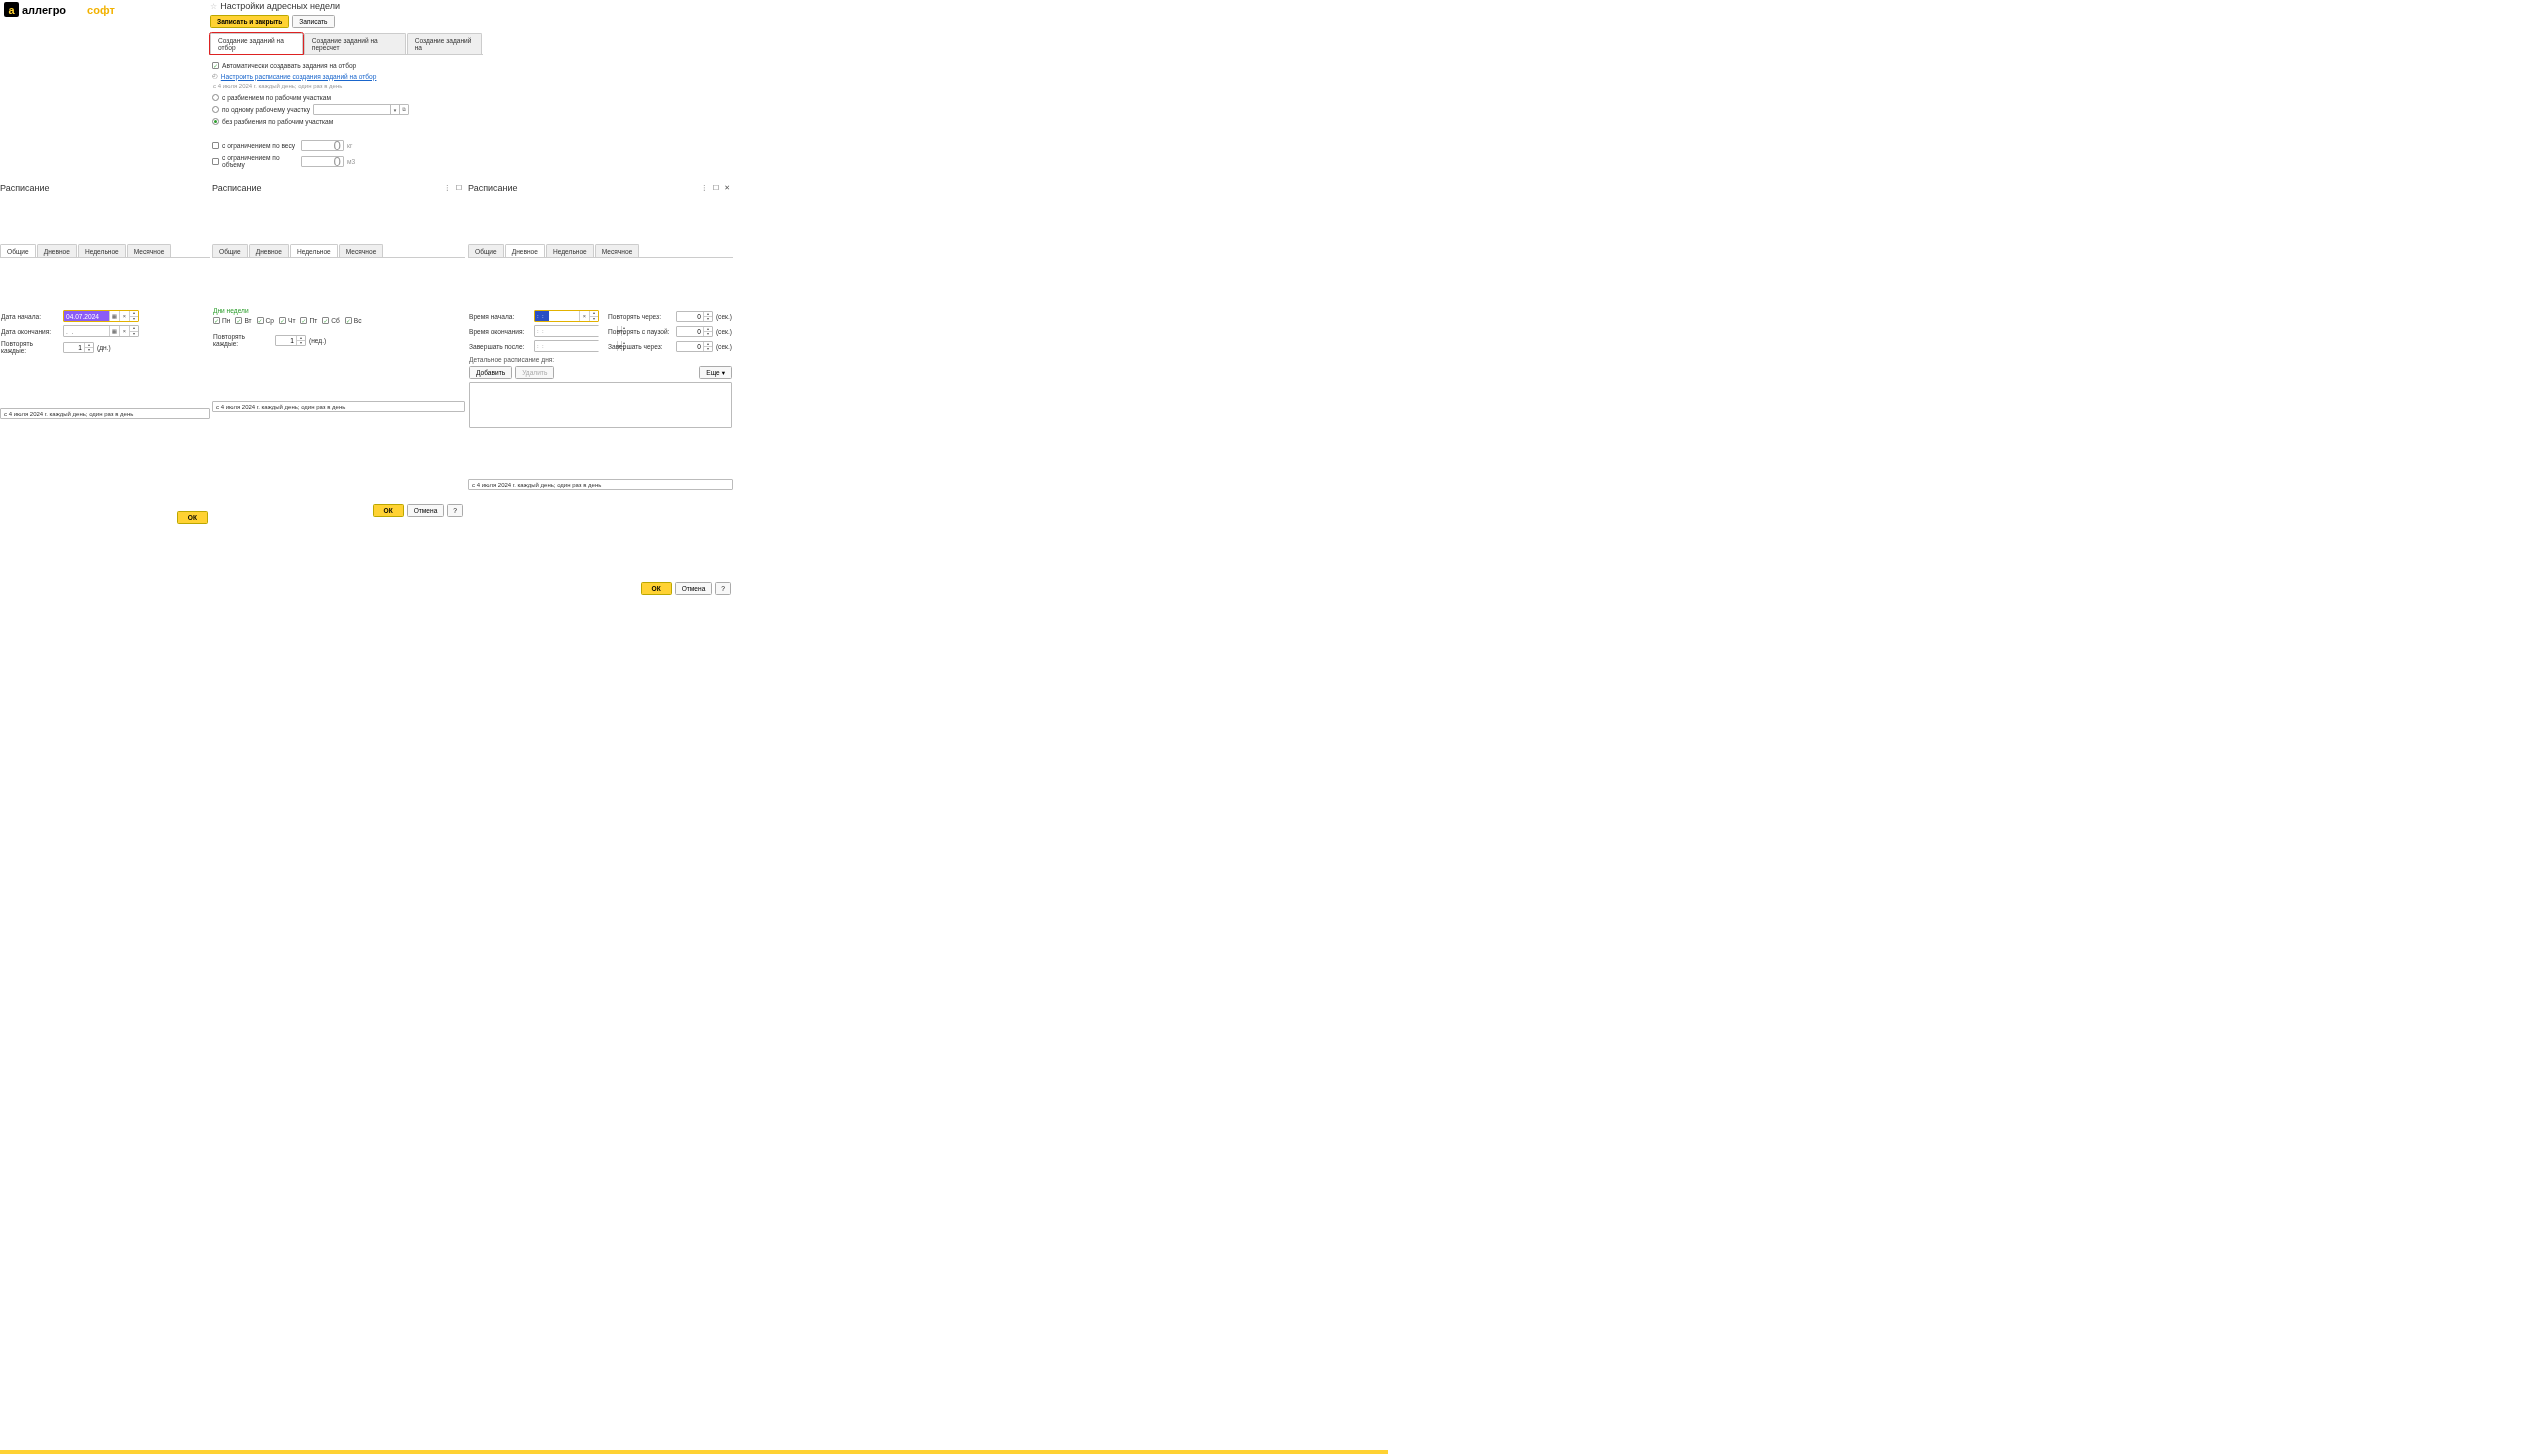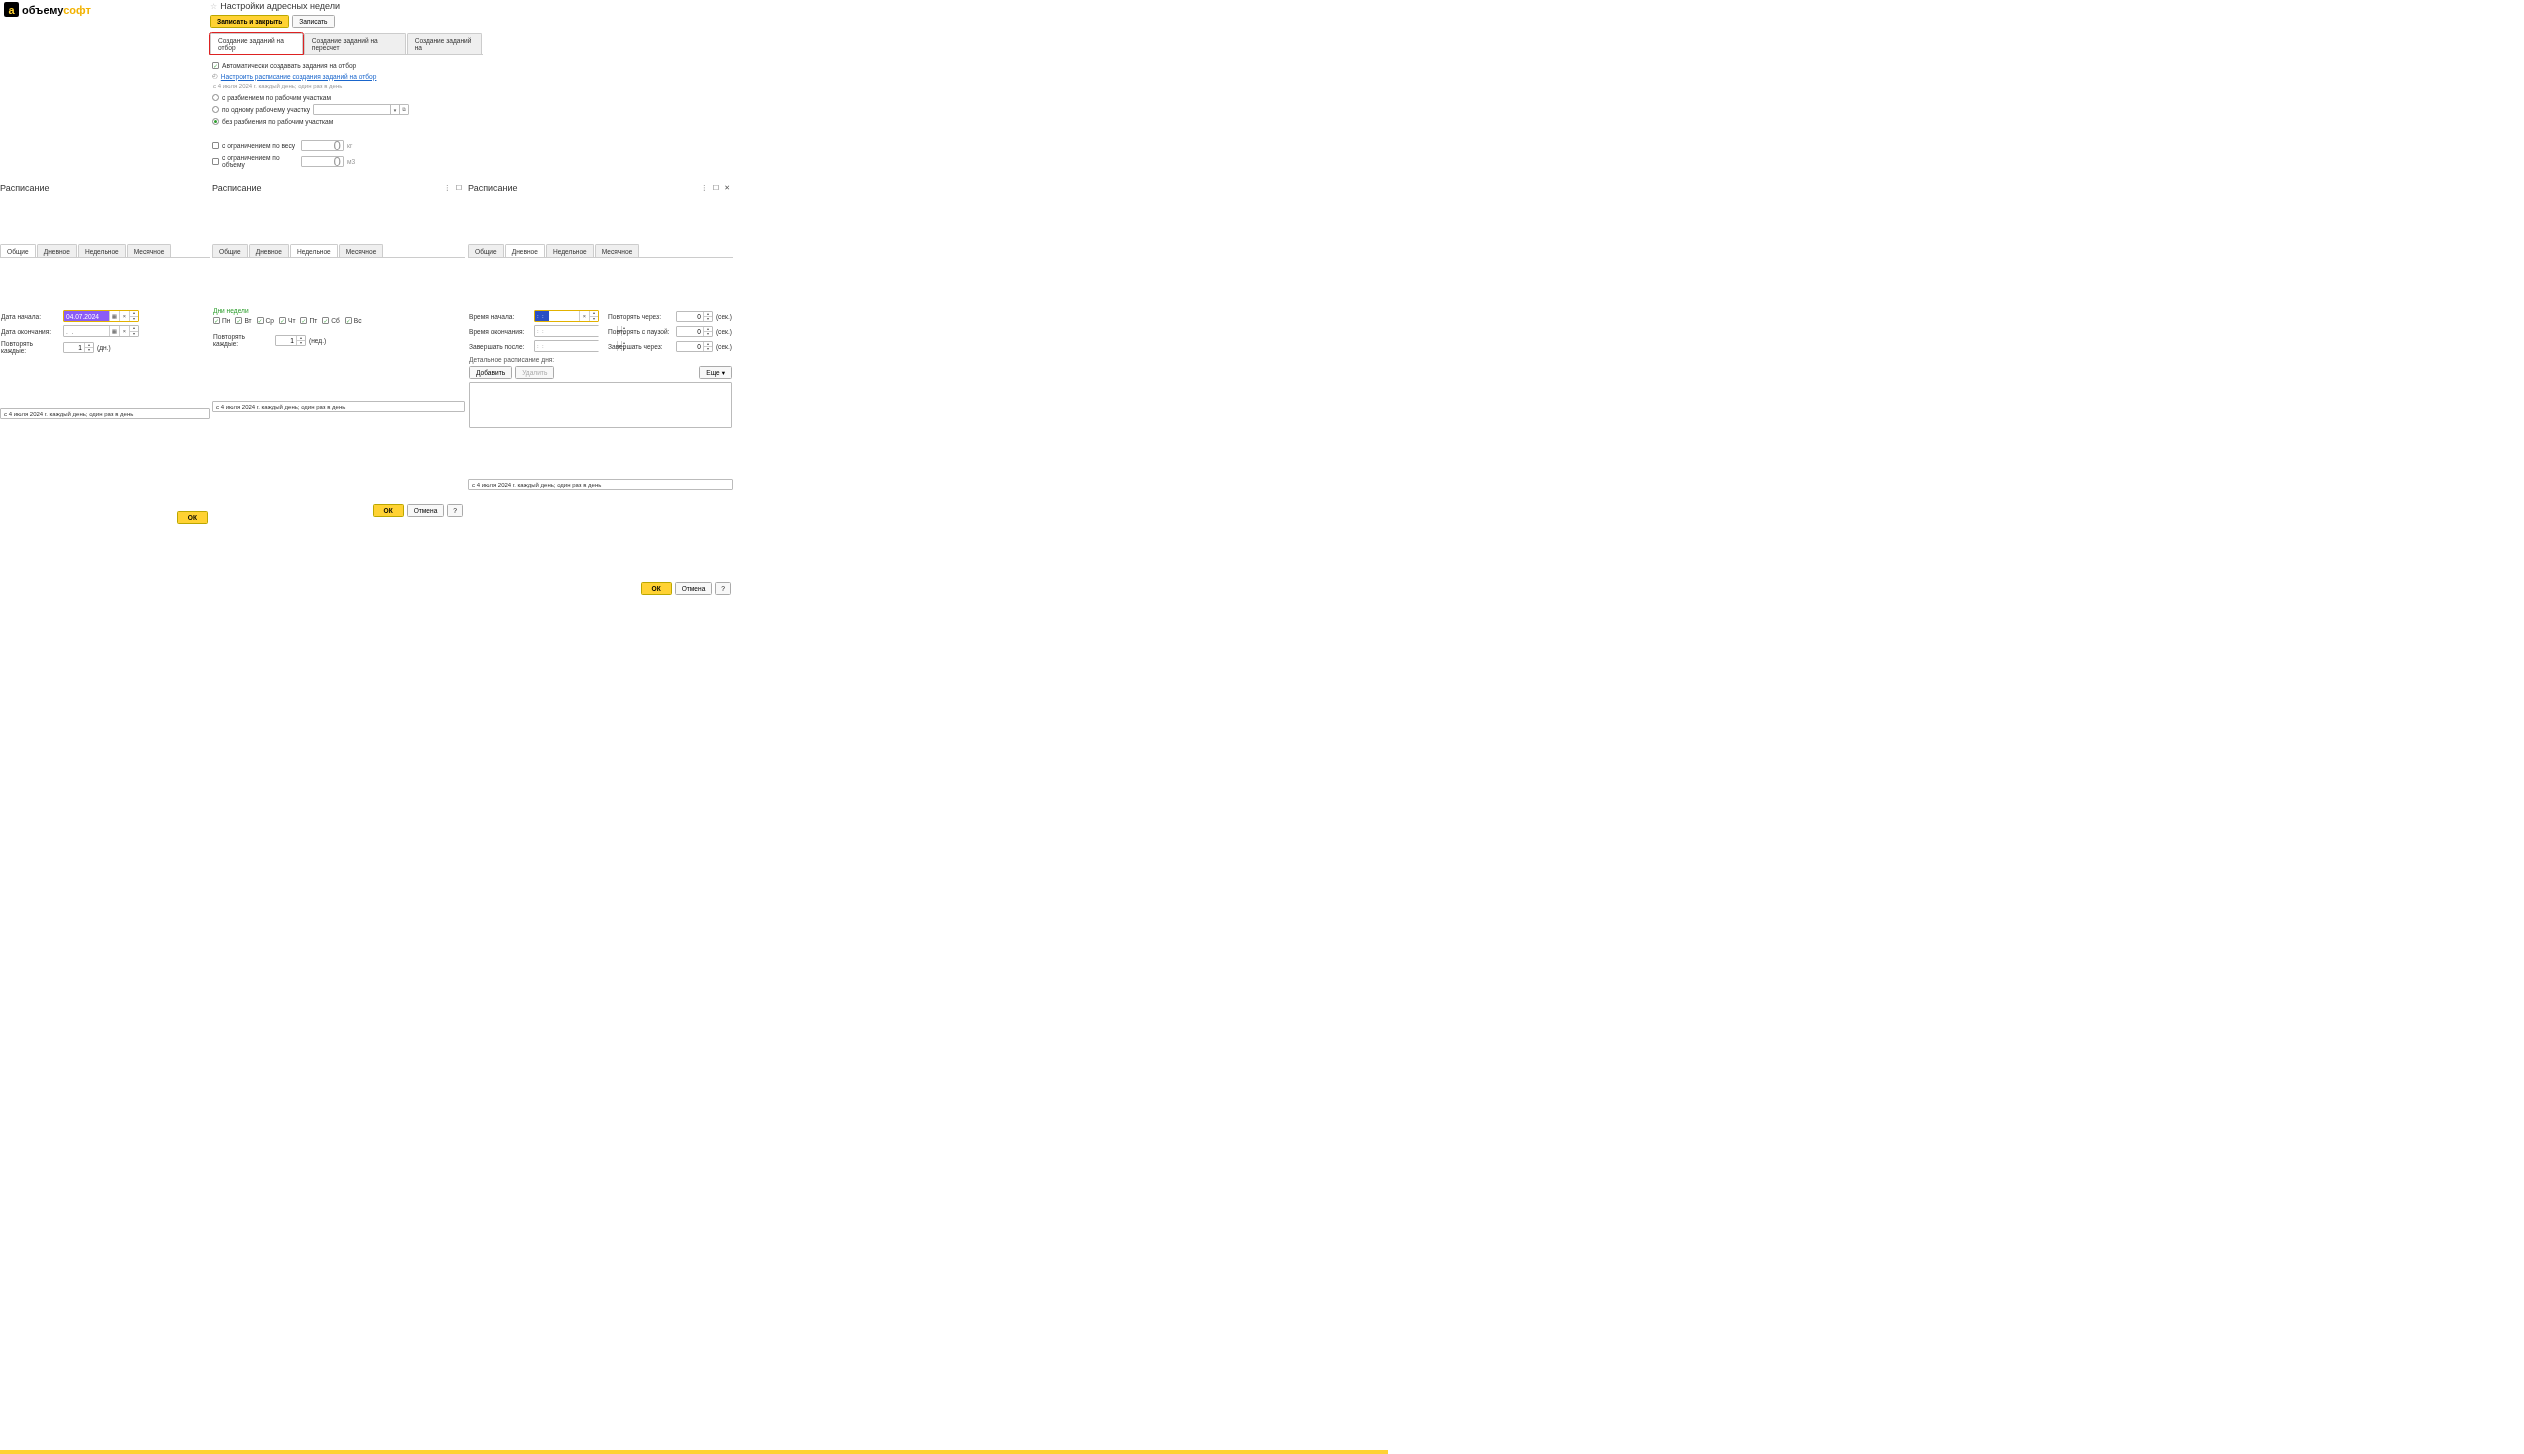--- a/index.html
+++ b/index.html
@@ -17,21 +17,21 @@
 .logo-row {
   position: absolute; top: 2px; left: 4px;
   display: flex; align-items: center; gap: 3px;
 }
 .logo-mark {
   width: 15px; height: 15px; background: #000; border-radius: 2px;
   display: flex; align-items: center; justify-content: center;
   color: #ffd233; font-weight: 900; font-size: 11px;
 }
 .logo-text { font-size: 11px; font-weight: 700; color: #000; }
-.logo-text .soft { color: #f2b200; }
+.logo-text .soft { color: #f2b200; margin-left: 21px; }
 
 
 .main-panel {
   position: absolute; left: 210px; top: 1px; width: 273px;
 }
 .page-title-row { display: flex; align-items: center; gap: 3px; margin-bottom: 4px; }
 .star-icon { color: #bbb; font-size: 8px; }
 .page-title { font-size: 9px; font-weight: 400; }
 
 .btn { display: inline-flex; align-items: center; padding: 2px 6px; border: 0.5px solid #aaa; border-radius: 1.5px; background: #f8f8f8; cursor: pointer; font-size: 6.6px; height: 13px; }
@@ -168,21 +168,21 @@
 
 .yellow-strip { position: absolute; left: 0; bottom: 0; height: 4px; width: 100%; background: linear-gradient(90deg, #ffd233 0 55%, #fff 55% 100%); }
 .disabled { color: #aaa; }
 </style>
 </head>
 <body>
 
 <div class="logo-row">
   <div class="logo-mark">a</div>
   <div class="logo-text">
-    <span>объему</span><span class="soft">софт</span>
+    <span>аллегро</span><span class="soft">софт</span>
   </div>
 </div>
 
 <div class="main-panel">
   <div class="page-title-row">
     <span class="star-icon">☆</span>
     <span class="page-title">Настройки адресных недели</span>
   </div>
   <div class="btn-row">
     <button class="btn btn-primary">Записать и закрыть</button>

